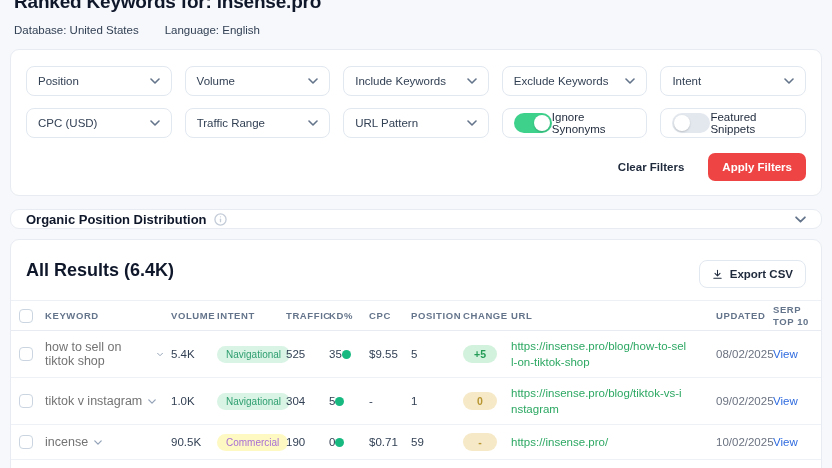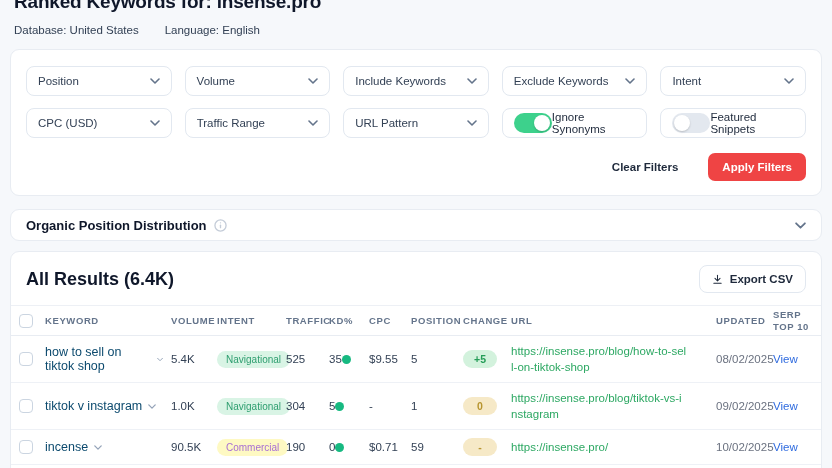--- a/index.html
+++ b/index.html
@@ -42,74 +42,74 @@
   }
   .switch .knob {
     position:absolute; top:2px; left:2px; width:16px; height:16px;
     border-radius:50%; background:#fff; box-shadow:0 1px 2px rgba(0,0,0,.18);
   }
   .switch.on { background:#3dd18c; }
   .switch.on .knob { left:auto; right:2px; }
   .toggle-label { font-size:11.5px; color:#1e293b; }
   .filter-actions {
     display:flex; justify-content:flex-end; align-items:center;
-    gap:30px; margin-top:15px;
+    gap:24px; margin-top:15px;
   }
   .clear-btn {
     background:none; border:none; font-size:11.5px; font-weight:600;
     color:#1e293b; cursor:pointer; font-family:inherit;
   }
   .apply-btn {
     background:#ef4444; color:#fff; border:none; border-radius:7px;
     font-size:11.5px; font-weight:600; padding:8px 14px; cursor:pointer;
     font-family:inherit;
   }
 
   
   .dist-card {
-    margin-top:13px; padding:9px 15px; height:32px;
+    margin-top:13px; padding:9px 15px; height:20px;
     display:flex; align-items:center; justify-content:space-between;
     cursor:pointer;
   }
   .dist-left { display:flex; align-items:center; gap:7px; }
   .dist-title { font-size:13px; font-weight:700; color:#0f172a; }
 
   
   .results-card { margin-top:10px; padding-top:13px; min-height:260px; }
   .results-head {
     display:flex; align-items:center; justify-content:space-between;
     padding:0 15px 12px 15px;
   }
   .results-title { font-size:18px; font-weight:700; color:#0f172a; }
   .export-btn {
     display:flex; align-items:center; gap:7px;
     background:#fff; border:1px solid #e2e8f0; border-radius:8px;
     padding:7px 12px; font-size:11.5px; font-weight:600; color:#1e293b;
-    cursor:pointer; font-family:inherit;
+    cursor:pointer; font-family:inherit;margin-top:7px;
   }
 
   
   .grid-row {
     display:grid;
     grid-template-columns:26px 126px 46px 69px 43px 40px 42px 52px 48px 205px 57px 42px;
     align-items:center; padding:0 8px;
   }
   .thead {
     border-top:1px solid #edf0f5; border-bottom:1px solid #e8ecf2;
     min-height:31px;
     font-size:9.5px; font-weight:700; letter-spacing:.6px;
     color:#64748b; text-transform:uppercase;
   }
   .thead .th { line-height:1.25; }
   .trow { border-bottom:1px solid #eef1f6; min-height:35px; padding-top:7px; padding-bottom:7px; font-size:11.5px; color:#1e293b; }
   .cb {
     width:14px; height:14px; border:1.5px solid #cbd5e1; border-radius:4px;
     background:#fff; cursor:pointer;
   }
-  .kw-cell { display:flex; align-items:center; gap:6px; font-size:12.5px; color:#0c4a6e; cursor:pointer; padding-right:8px; }
+  .kw-cell { display:flex; align-items:center; gap:6px; font-size:12.5px; color:#737373; cursor:pointer; padding-right:8px; }
   .num { color:#334155; }
   .badge {
     display:inline-block; font-size:10px; font-weight:500;
     padding:3px 9px; border-radius:10px; white-space:nowrap;
   }
   .badge.navigational { background:#d9f4e5; color:#2e9e6f; }
   .badge.commercial   { background:#fef9c3; color:#a86fd3; }
   .kd-cell { display:flex; align-items:center; }
   .kd-dot { width:9px; height:9px; border-radius:50%; background:#17b981; }
   .chg {

